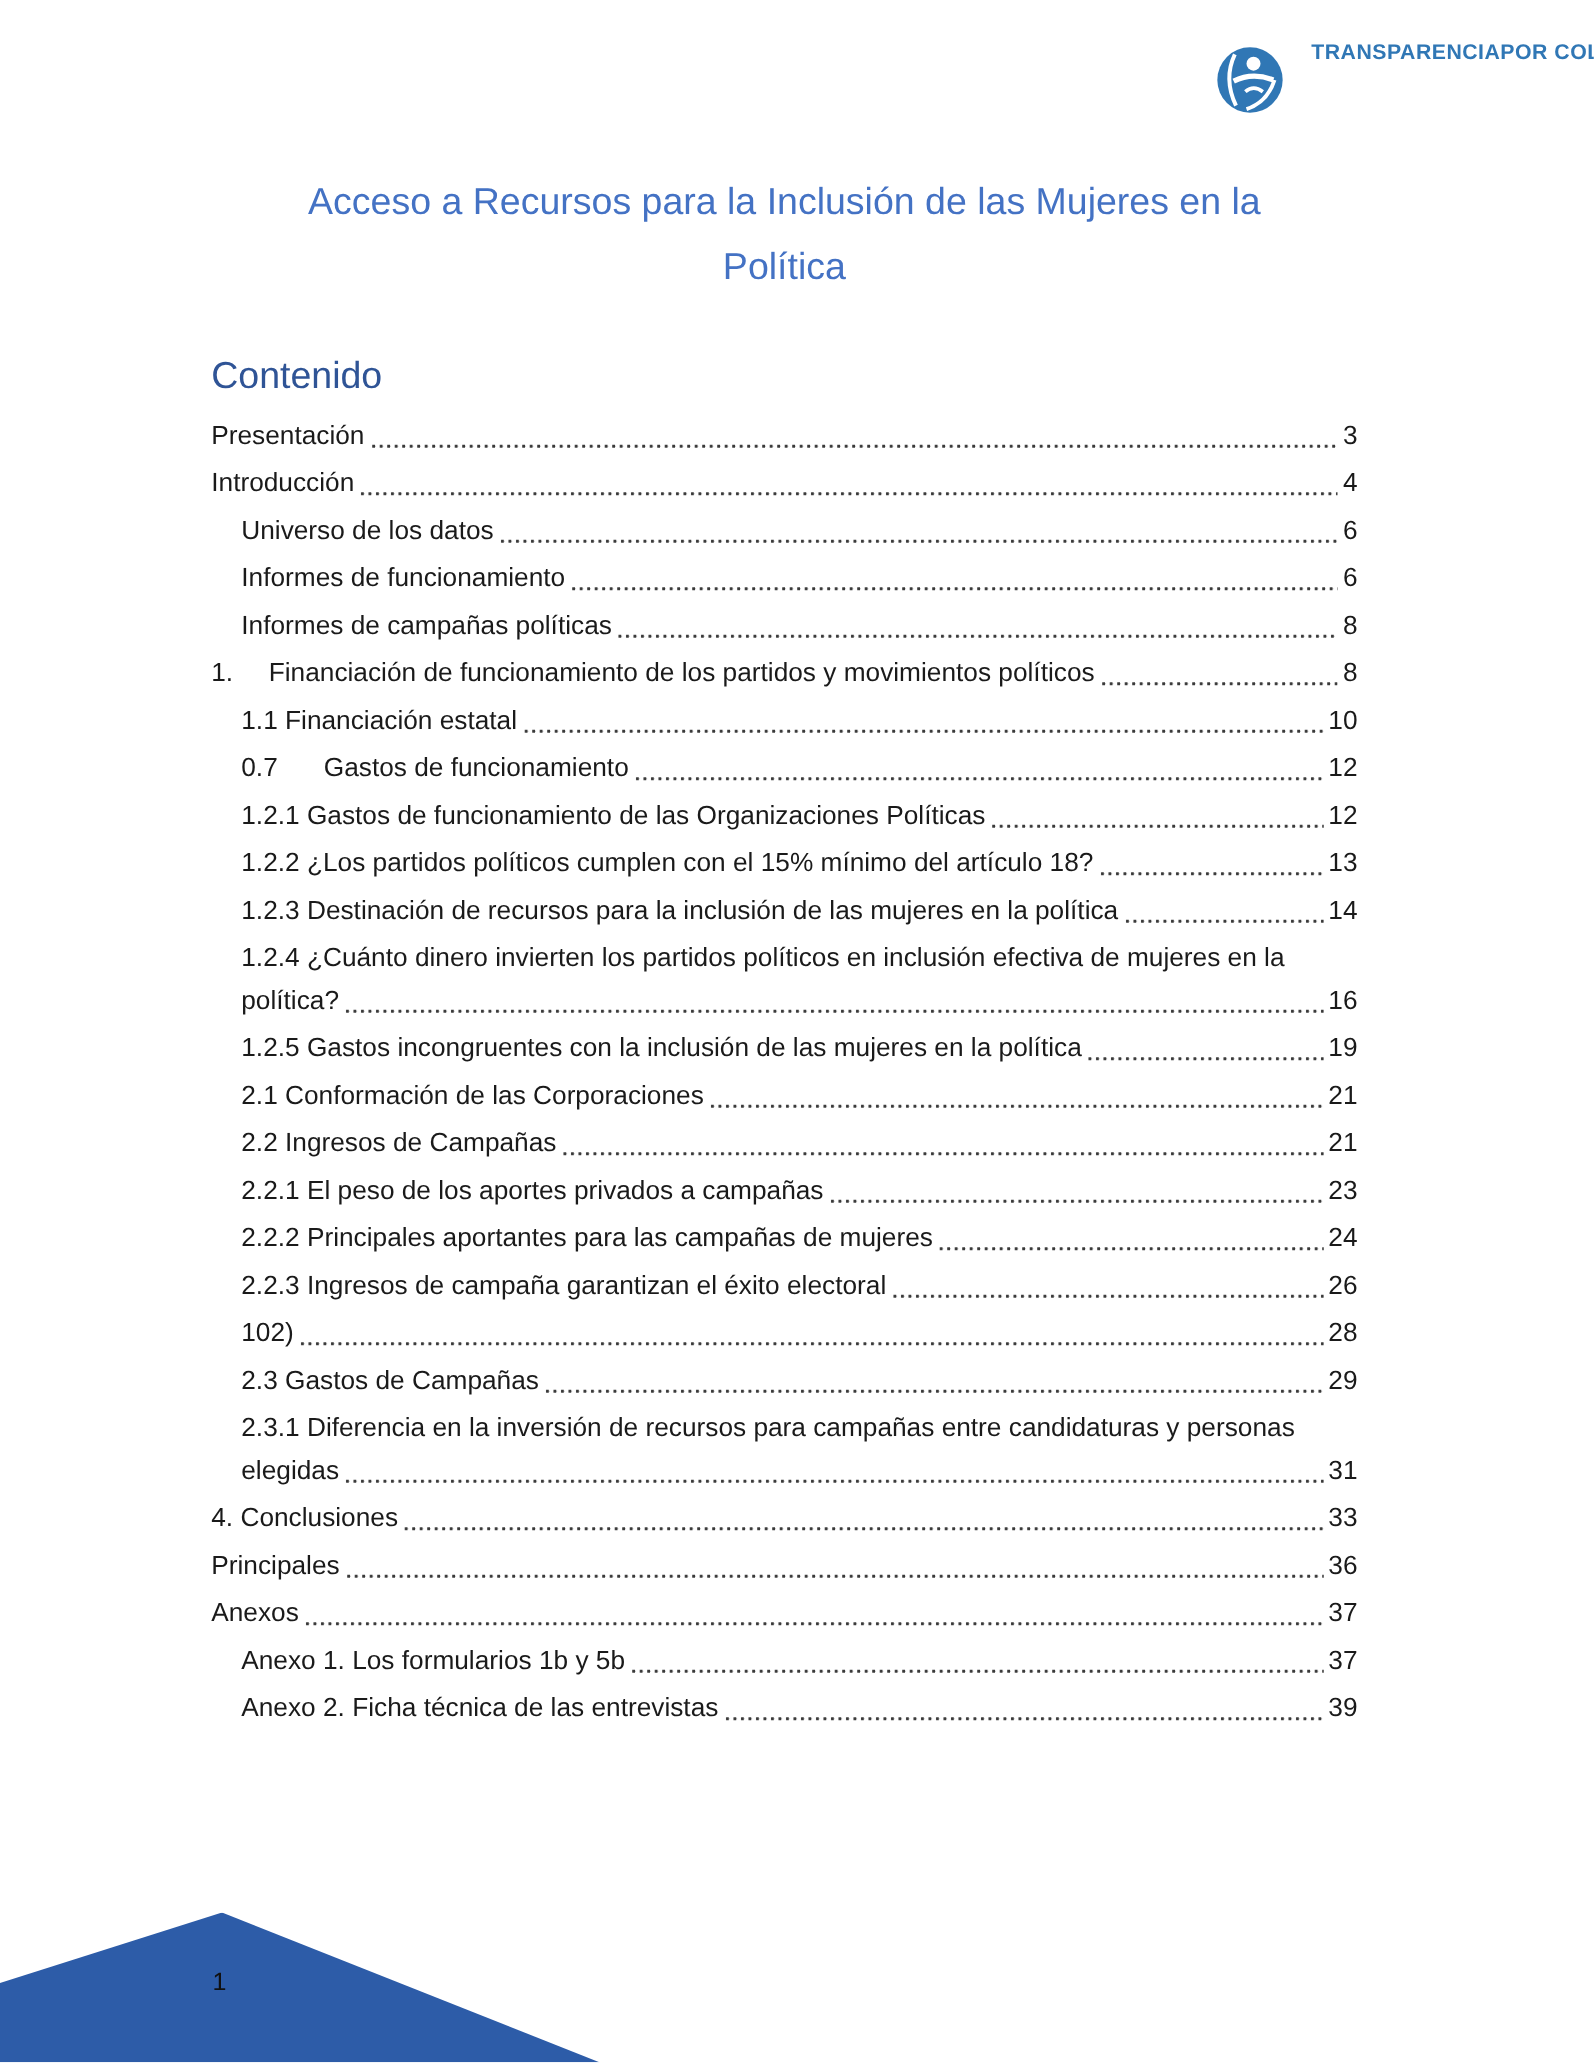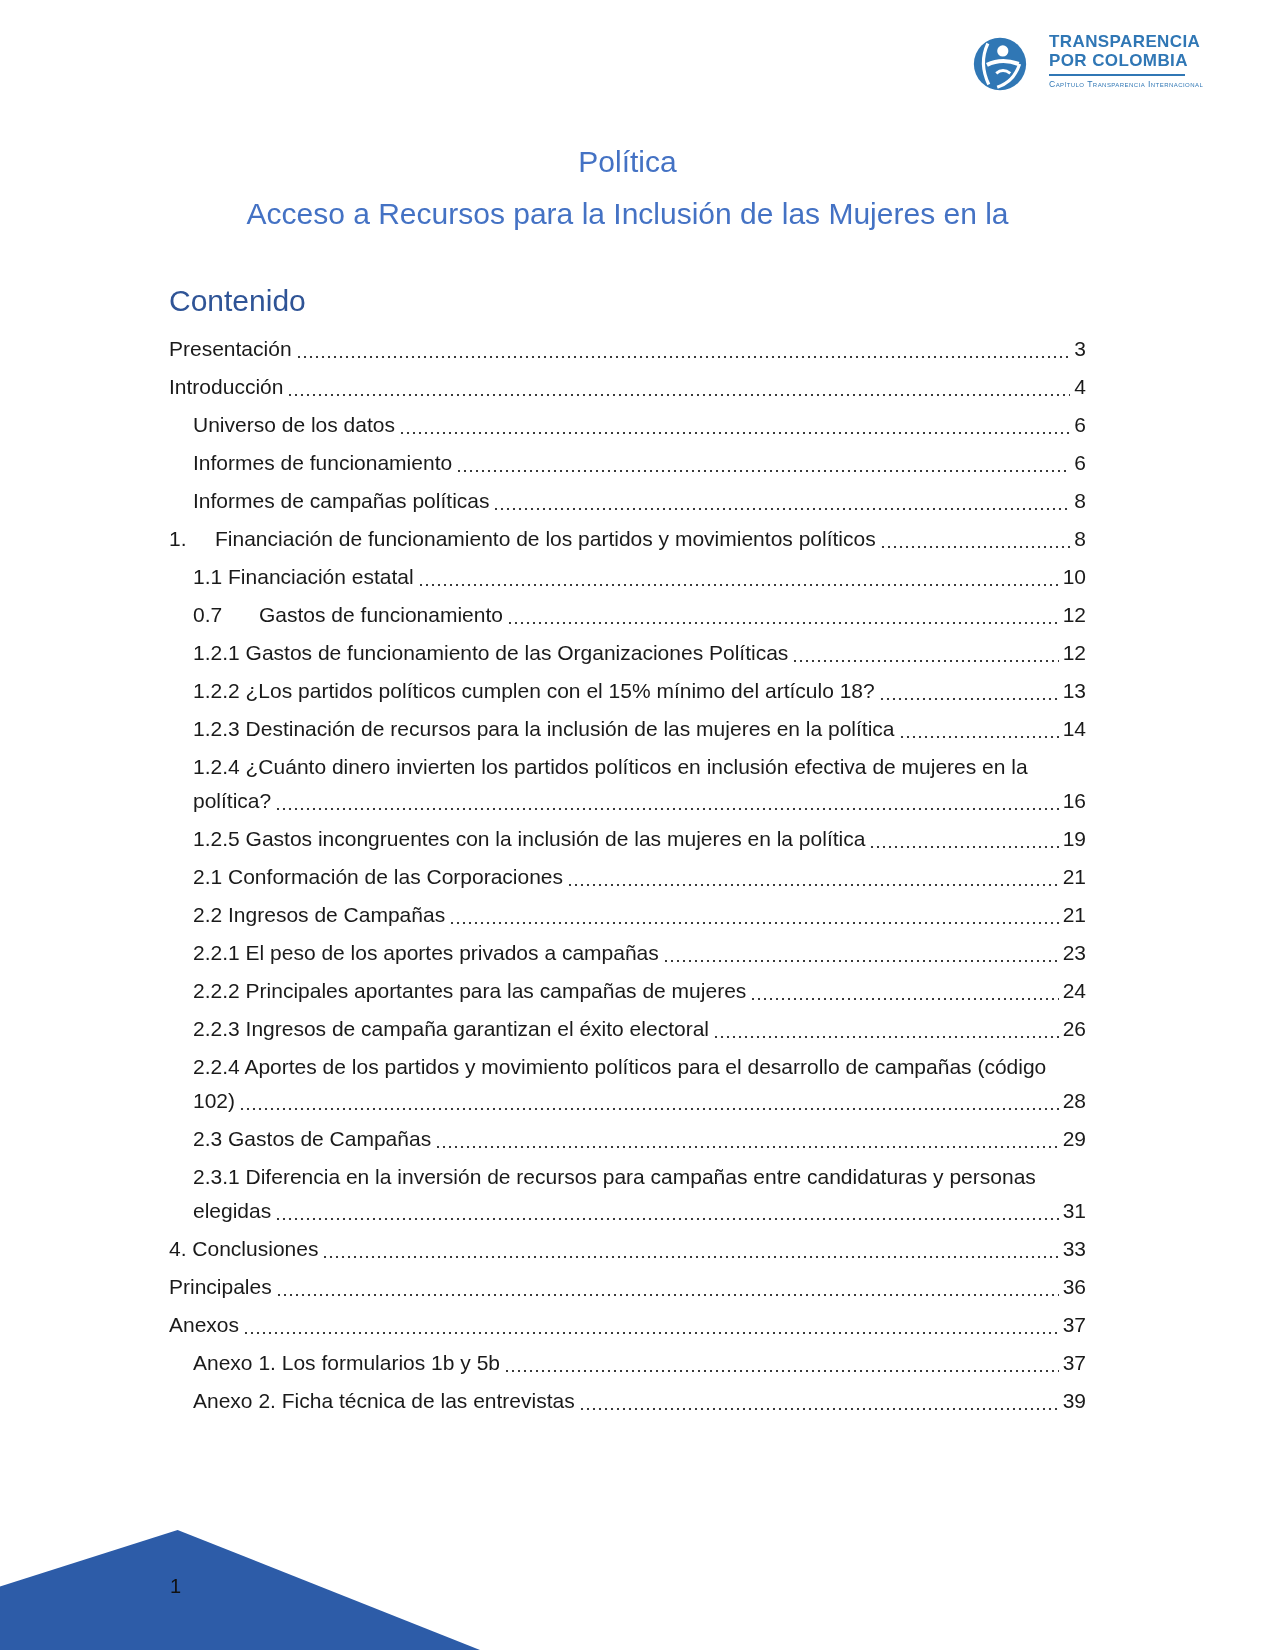--- a/index.html
+++ b/index.html
@@ -10,21 +10,21 @@
     font-family:"Liberation Sans", sans-serif;
     color:#1a1a1a;
     overflow:hidden;
   }
   
   .logo{
     position:absolute;top:32px;right:90px;
     display:flex;align-items:flex-start;gap:9px;
   }
   .logo-globe{width:56px;height:56px;margin-top:4px;}
-  .logo-textcol{display:flex;flex-direction:column;width:136px;margin-left:12px;}
+  .logo-textcol{display:flex;flex-direction:row;width:136px;margin-left:12px;}
   .logo-name{
     font-weight:bold;font-size:17px;line-height:19px;
     color:var(--brand);letter-spacing:.4px;white-space:nowrap;
   }
   .logo-divider{border-top:2px solid var(--brand);margin:4px 0 3px;width:136px;}
   .logo-sub{
     font-size:8.6px;color:var(--brand);
     font-variant:small-caps;letter-spacing:.45px;white-space:nowrap;
   }
   
@@ -86,22 +86,22 @@
   <div class="logo-textcol">
     <span class="logo-name">TRANSPARENCIA</span>
     <span class="logo-name">POR COLOMBIA</span>
     <span class="logo-divider"></span>
     <span class="logo-sub">Capítulo Transparencia Internacional</span>
   </div>
 </div>
 
 <div class="content">
   <div class="doc-title">
+    <div>Acceso a Recursos para la Inclusión de las Mujeres en la</div>
     <div>Política</div>
-    <div>Acceso a Recursos para la Inclusión de las Mujeres en la</div>
   </div>
 
   <div class="toc-heading">Contenido</div>
 
   <div class="toc">
       <div class="toc-entry">
         <div class="toc-row">
           <span class="toc-text">Presentación</span>
           <span class="leader"></span>
           <span class="pg">3</span>
@@ -223,21 +223,20 @@
         </div>
       </div>
       <div class="toc-entry lvl1">
         <div class="toc-row">
           <span class="toc-text">2.2.3 Ingresos de campaña garantizan el éxito electoral</span>
           <span class="leader"></span>
           <span class="pg">26</span>
         </div>
       </div>
       <div class="toc-entry lvl1">
-        <div class="toc-line1">2.2.4 Aportes de los partidos y movimiento políticos para el desarrollo de campañas (código</div>
         <div class="toc-row">
           <span class="toc-text">102)</span>
           <span class="leader"></span>
           <span class="pg">28</span>
         </div>
       </div>
       <div class="toc-entry lvl1">
         <div class="toc-row">
           <span class="toc-text">2.3 Gastos de Campañas</span>
           <span class="leader"></span>

